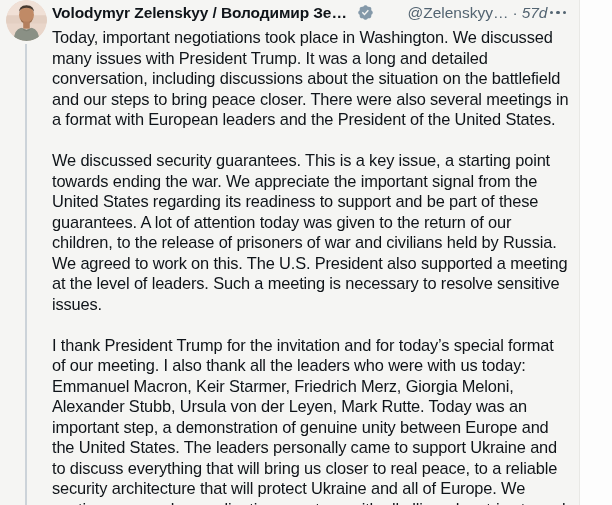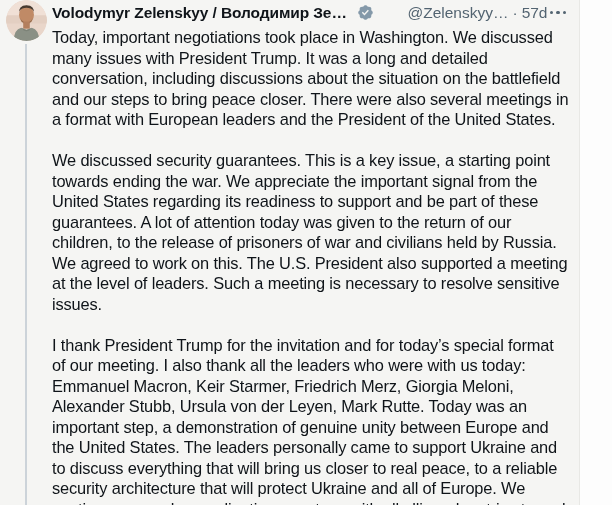--- a/index.html
+++ b/index.html
@@ -80,21 +80,21 @@
   .badge svg { width: 17px; height: 17px; }
   .handle-group {
     display: flex;
     align-items: center;
     margin-left: 5px;
     color: #536471;
     font-size: 15.5px;
   }
   .handle { cursor: pointer; margin-left: 28px; }
   .sep { margin: 0 4px; }
-  .timestamp { cursor: pointer; }
+  .timestamp { cursor: pointer; font-style: italic; }
   .spacer { flex: 1; }
   .more-button {
     display: flex;
     align-items: center;
     gap: 3px;
     padding: 4px 2px;
     margin-right: 2px;
     cursor: pointer;
     border: none;
     background: transparent;

